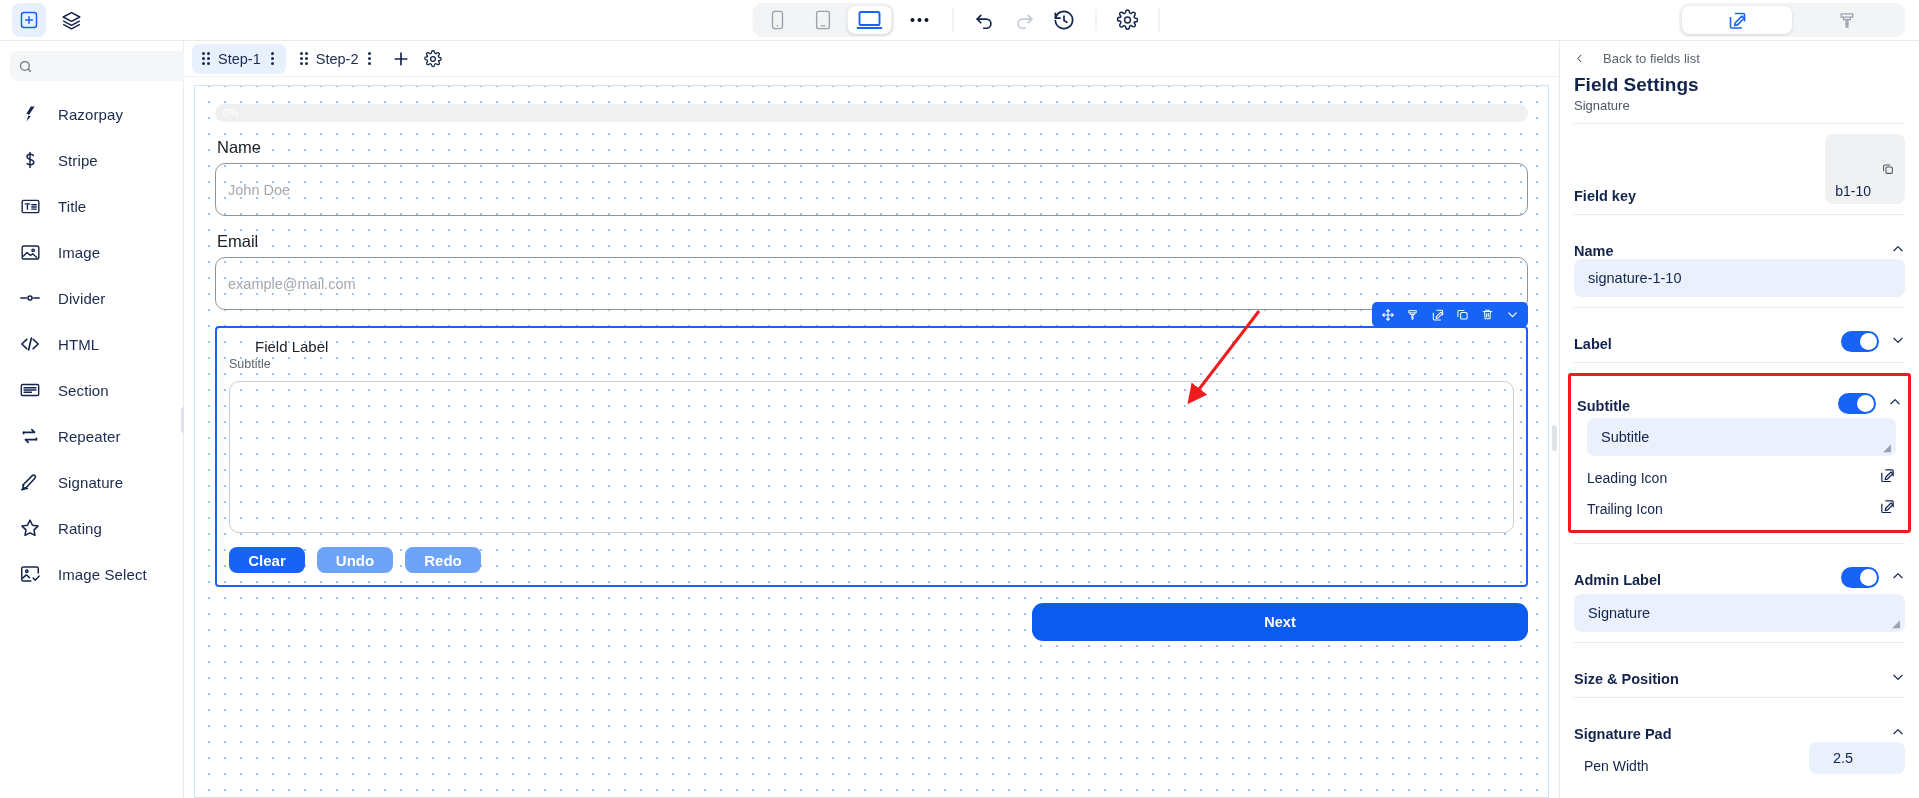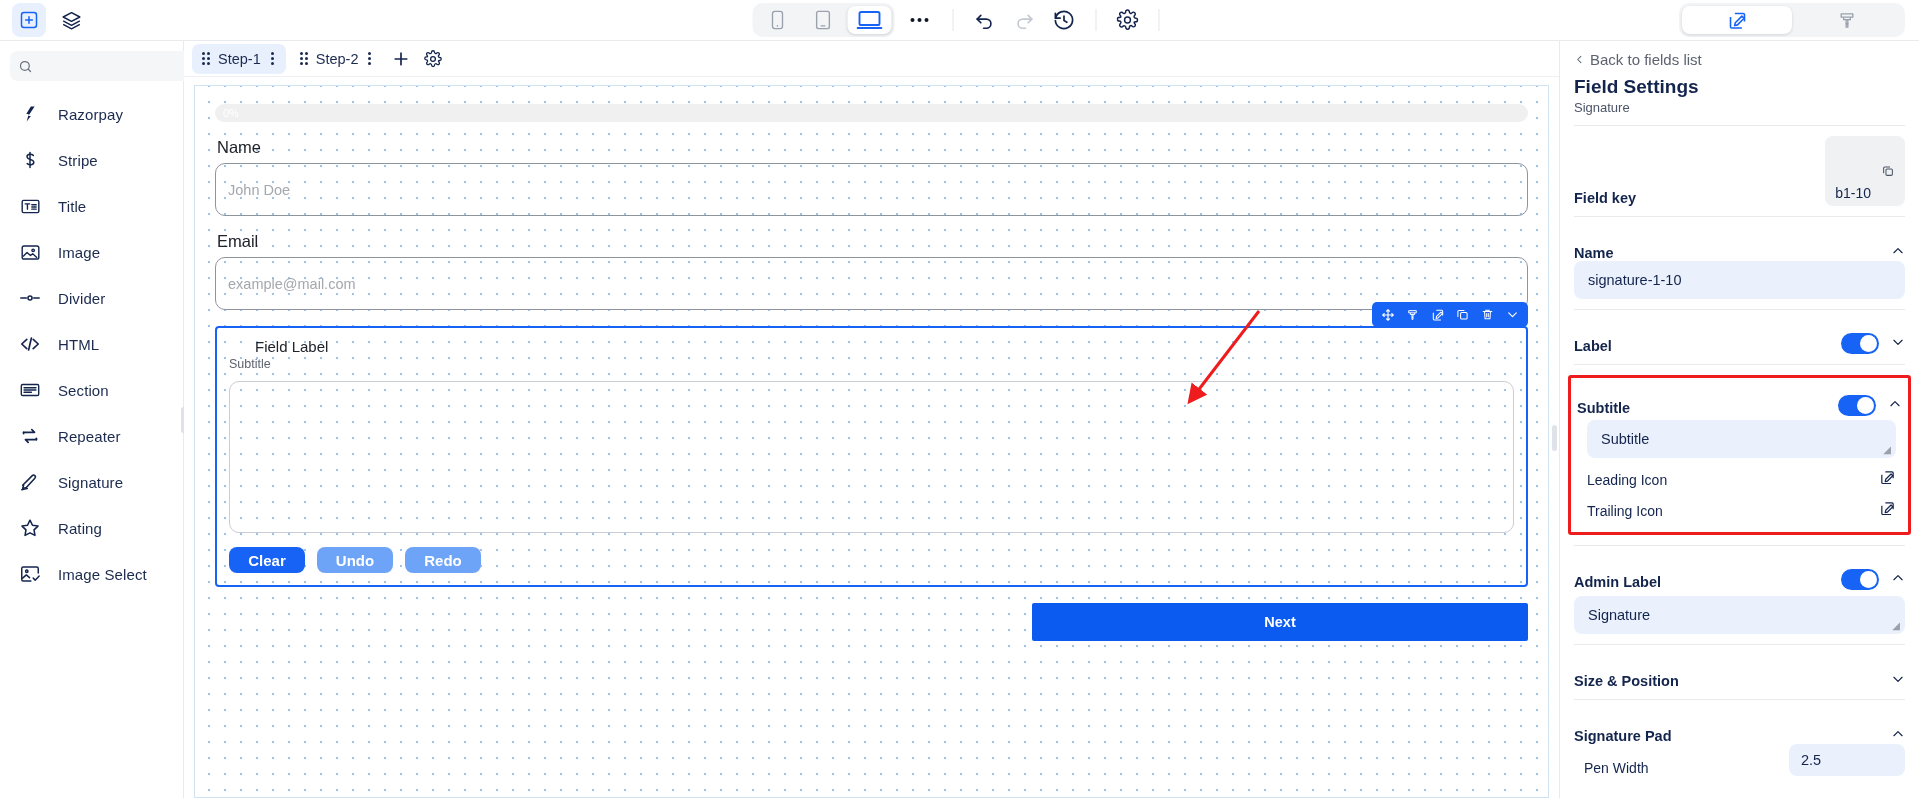--- a/index.html
+++ b/index.html
@@ -163,37 +163,37 @@
     display: flex; align-items: center; justify-content: center; padding: 0 18px;
     font-family: "Liberation Sans", sans-serif;
   }
   .btn-clear { background: #1763f5; }
   .btn-undo  { background: #6ea4f8; }
   .btn-redo  { background: #6ea4f8; }
 
   .next-row { display: flex; justify-content: flex-end; margin-top: 16px; padding-bottom: 14px; }
   .btn-next {
     width: 496px; height: 38px; background: #0b5bf0; color: #fff;
-    border: none; border-radius: 2px; font-size: 14.5px; font-weight: bold; cursor: pointer;
+    border: none; border-radius: 11px; font-size: 14.5px; font-weight: bold; cursor: pointer;
     font-family: "Liberation Sans", sans-serif;
   }
 
   
   .canvas-handle-r {
     position: absolute; right: 2px; top: 50%; transform: translateY(-50%);
     width: 5px; height: 26px; background: #dfe3e8; border-radius: 3px;
   }
 
   
   .rpanel {
     width: 360px; min-width: 360px; background: #fff;
     border-left: 1px solid #e8eaee; padding: 10px 14px 0 14px;
     overflow: hidden; position: relative;
   }
-  .back-link { display: flex; align-items: center; gap: 5px; font-size: 15px; color: #5c6370; cursor: pointer; }
+  .back-link { display: flex; align-items: center; gap: 18px; font-size: 13px; color: #5c6370; cursor: pointer; }
   .panel-title { font-size: 19px; font-weight: bold; color: #13244d; margin-top: 8px; }
   .panel-sub { font-size: 13px; color: #4c5568; margin-top: 2px; }
   .hr { height: 1px; background: #e8eaee; margin: 10px 0; }
 
   .row {
     display: flex; align-items: flex-end; justify-content: space-between;
     min-height: 34px;
   }
   .row-label { font-size: 14.5px; font-weight: bold; color: #13244d; }
   .keychip {
@@ -213,22 +213,22 @@
     width: 38px; height: 21px; border-radius: 11px; background: #1763f5;
     position: relative; cursor: pointer; flex: none;
   }
   .toggle i { position: absolute; top: 2px; right: 2px; width: 17px; height: 17px; border-radius: 50%; background: #fff; display: block; }
   .chev { color: #13244d; font-size: 12px; margin-left: 12px; cursor: pointer; }
 
   .subrow { display: flex; align-items: center; justify-content: space-between; height: 31px; padding: 0 6px 0 10px; }
   .subrow-label { font-size: 14px; color: #13244d; }
   .pen-row { display: flex; align-items: flex-end; justify-content: space-between; padding: 0 0 0 10px; }
   .pen-val {
-    background: #eaf1fd; border-radius: 8px; width: 116px; height: 32px;
-    display: flex; align-items: center; padding: 0 12px; font-size: 14.5px; color: #13244d; cursor: text;
+    background: #eaf1fd; border-radius: 8px; width: 96px; height: 32px;
+    display: flex; align-items: center; padding: 0 24px; font-size: 14.5px; color: #13244d; cursor: text;
   }
 
   
   .red-box {
     border: 3px solid #ee1c1c; border-radius: 3px;
     margin: 2px -6px 0 -6px; padding: 4px 6px 6px 6px;
   }
 
   
   .arrow-svg { position: absolute; pointer-events: none; left: 0; top: 0; }

